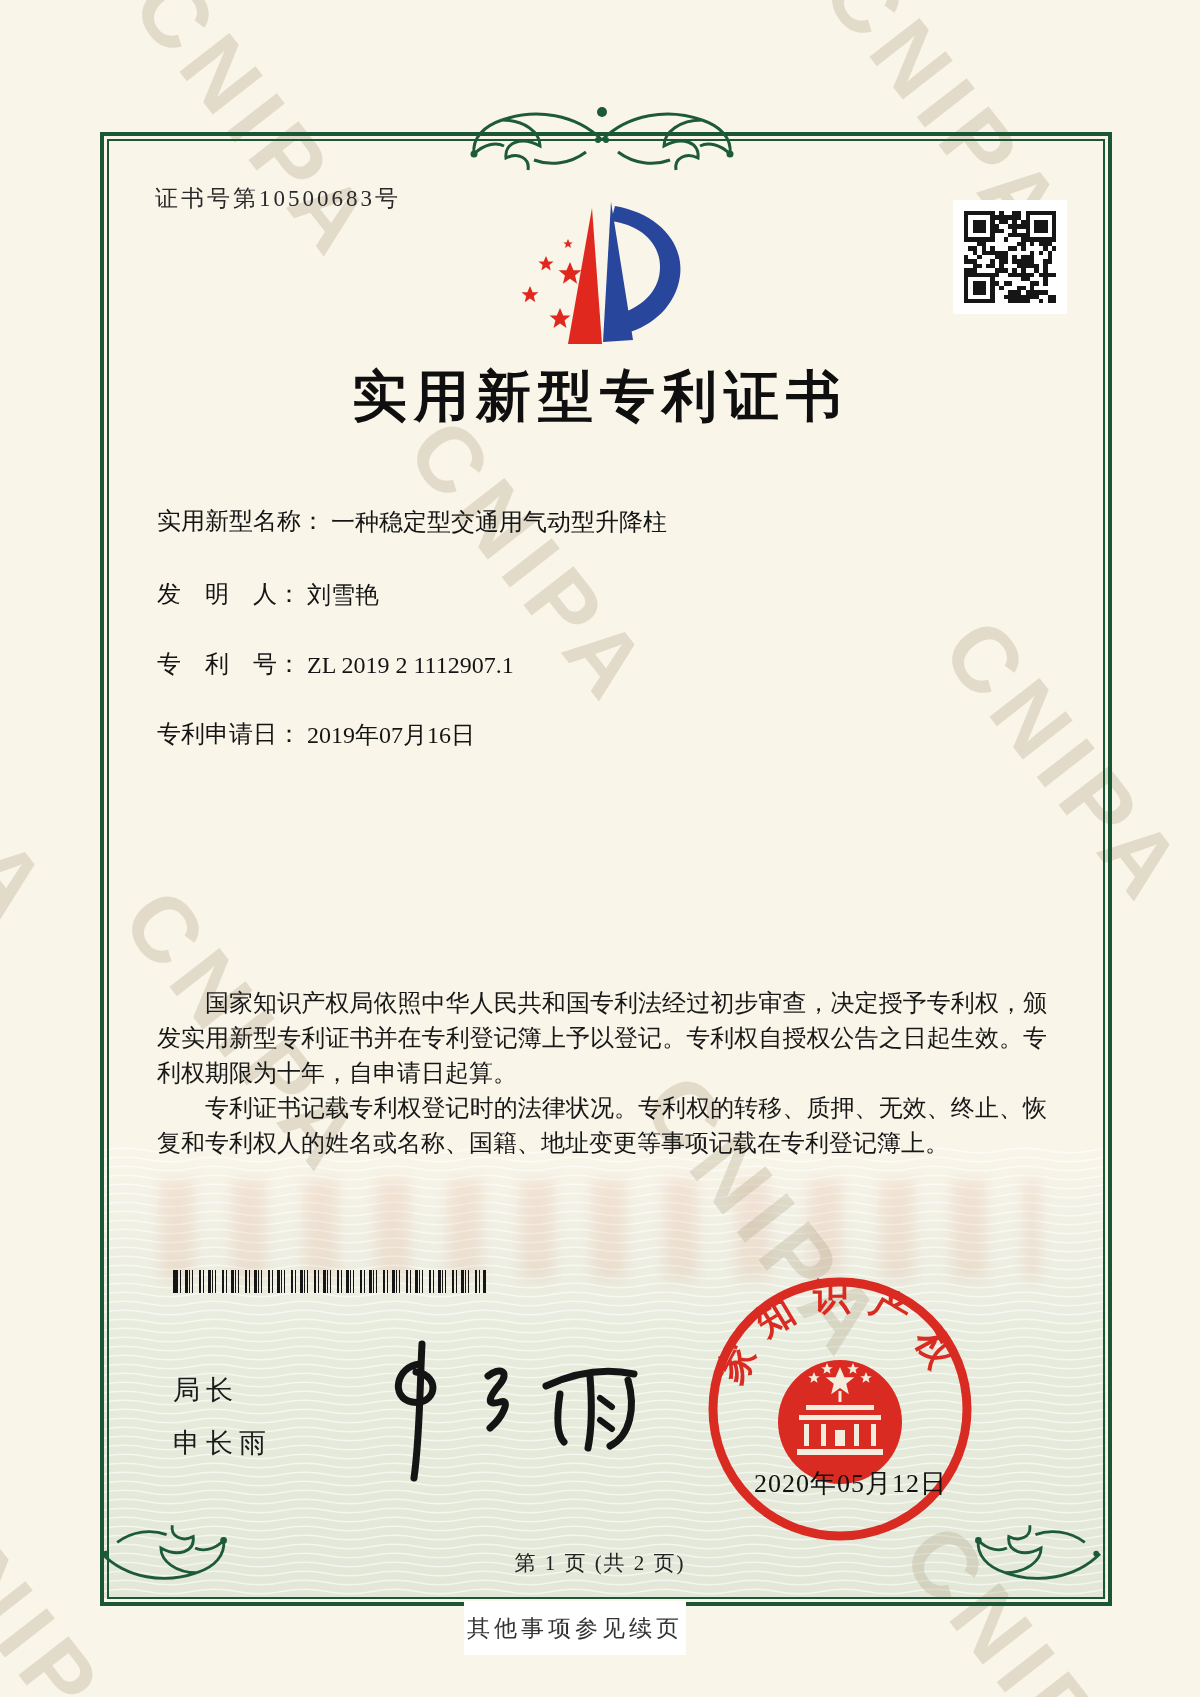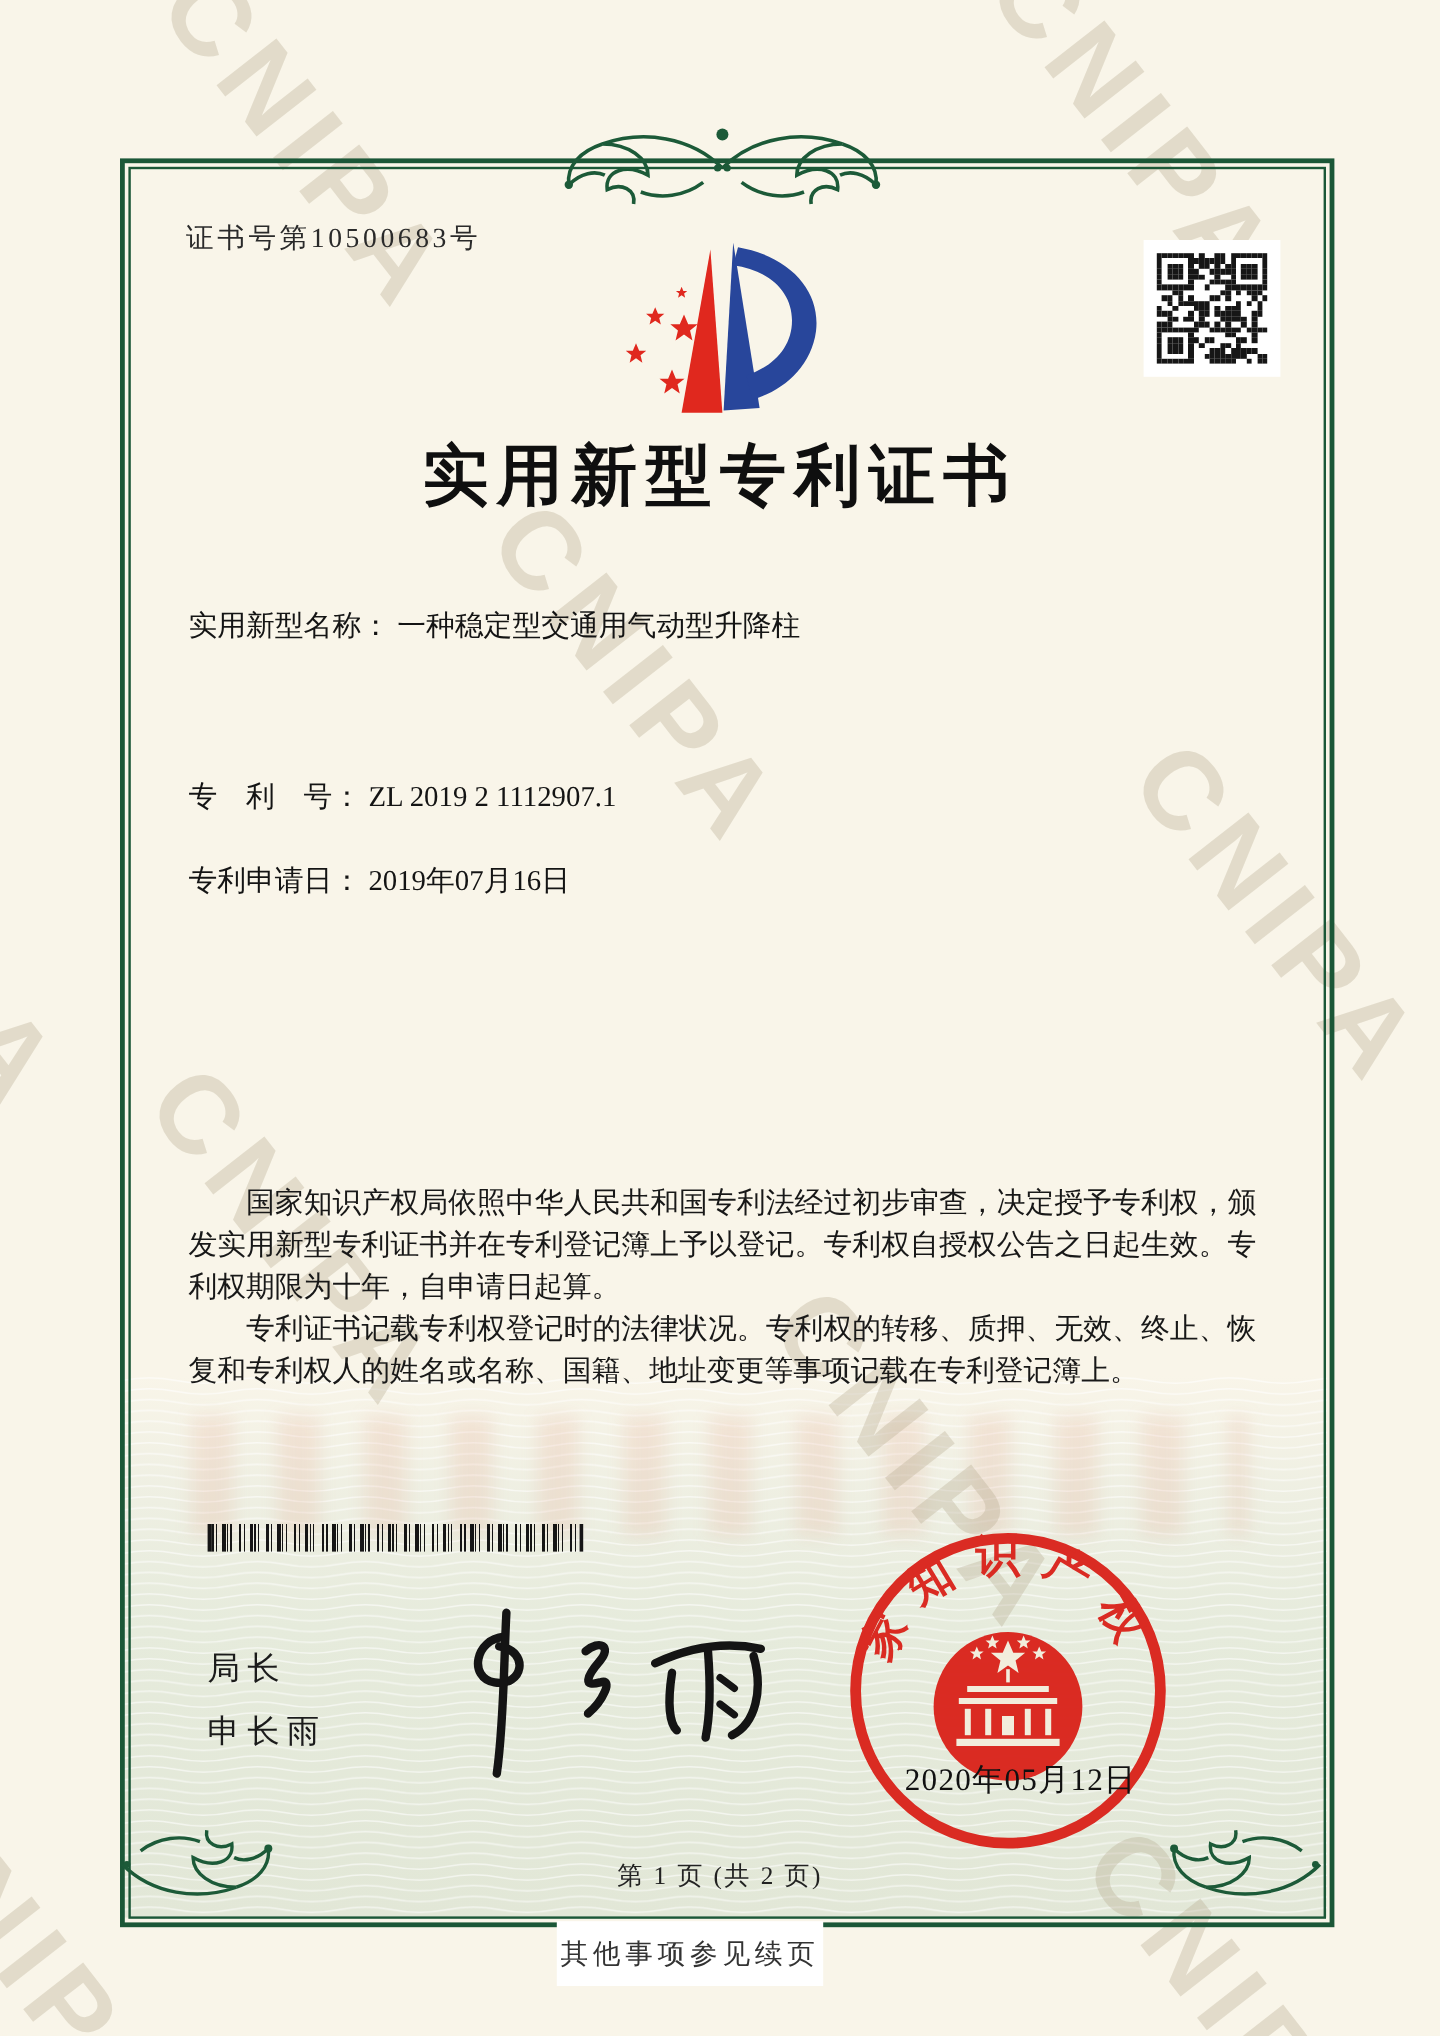--- a/index.html
+++ b/index.html
@@ -383,20 +383,23 @@
         <i style="left: 83.6px; top: 88px;"></i>
         <i style="left: 88px; top: 88px;"></i>
       </div>
     </div>
 
   <div class="title">实用新型专利证书</div>
 
   <div class="frow" style="top:505px">
     <span class="flabel">实用新型名称：</span><span class="fvalue">一种稳定型交通用气动型升降柱</span>
   </div>
+  <div class="frow" style="top:578px">
+    <span class="flabel">发　明　人：</span><span class="fvalue">刘雪艳</span>
+  </div>
   <div class="frow" style="top:648px">
     <span class="flabel">专　利　号：</span><span class="fvalue">ZL 2019 2 1112907.1</span>
   </div>
   <div class="frow" style="top:718px">
     <span class="flabel">专利申请日：</span><span class="fvalue">2019年07月16日</span>
   </div>
 
   <div class="paras">
     <p>国家知识产权局依照中华人民共和国专利法经过初步审查，决定授予专利权，颁发实用新型专利证书并在专利登记簿上予以登记。专利权自授权公告之日起生效。专利权期限为十年，自申请日起算。</p>
     <p>专利证书记载专利权登记时的法律状况。专利权的转移、质押、无效、终止、恢复和专利权人的姓名或名称、国籍、地址变更等事项记载在专利登记簿上。</p>

